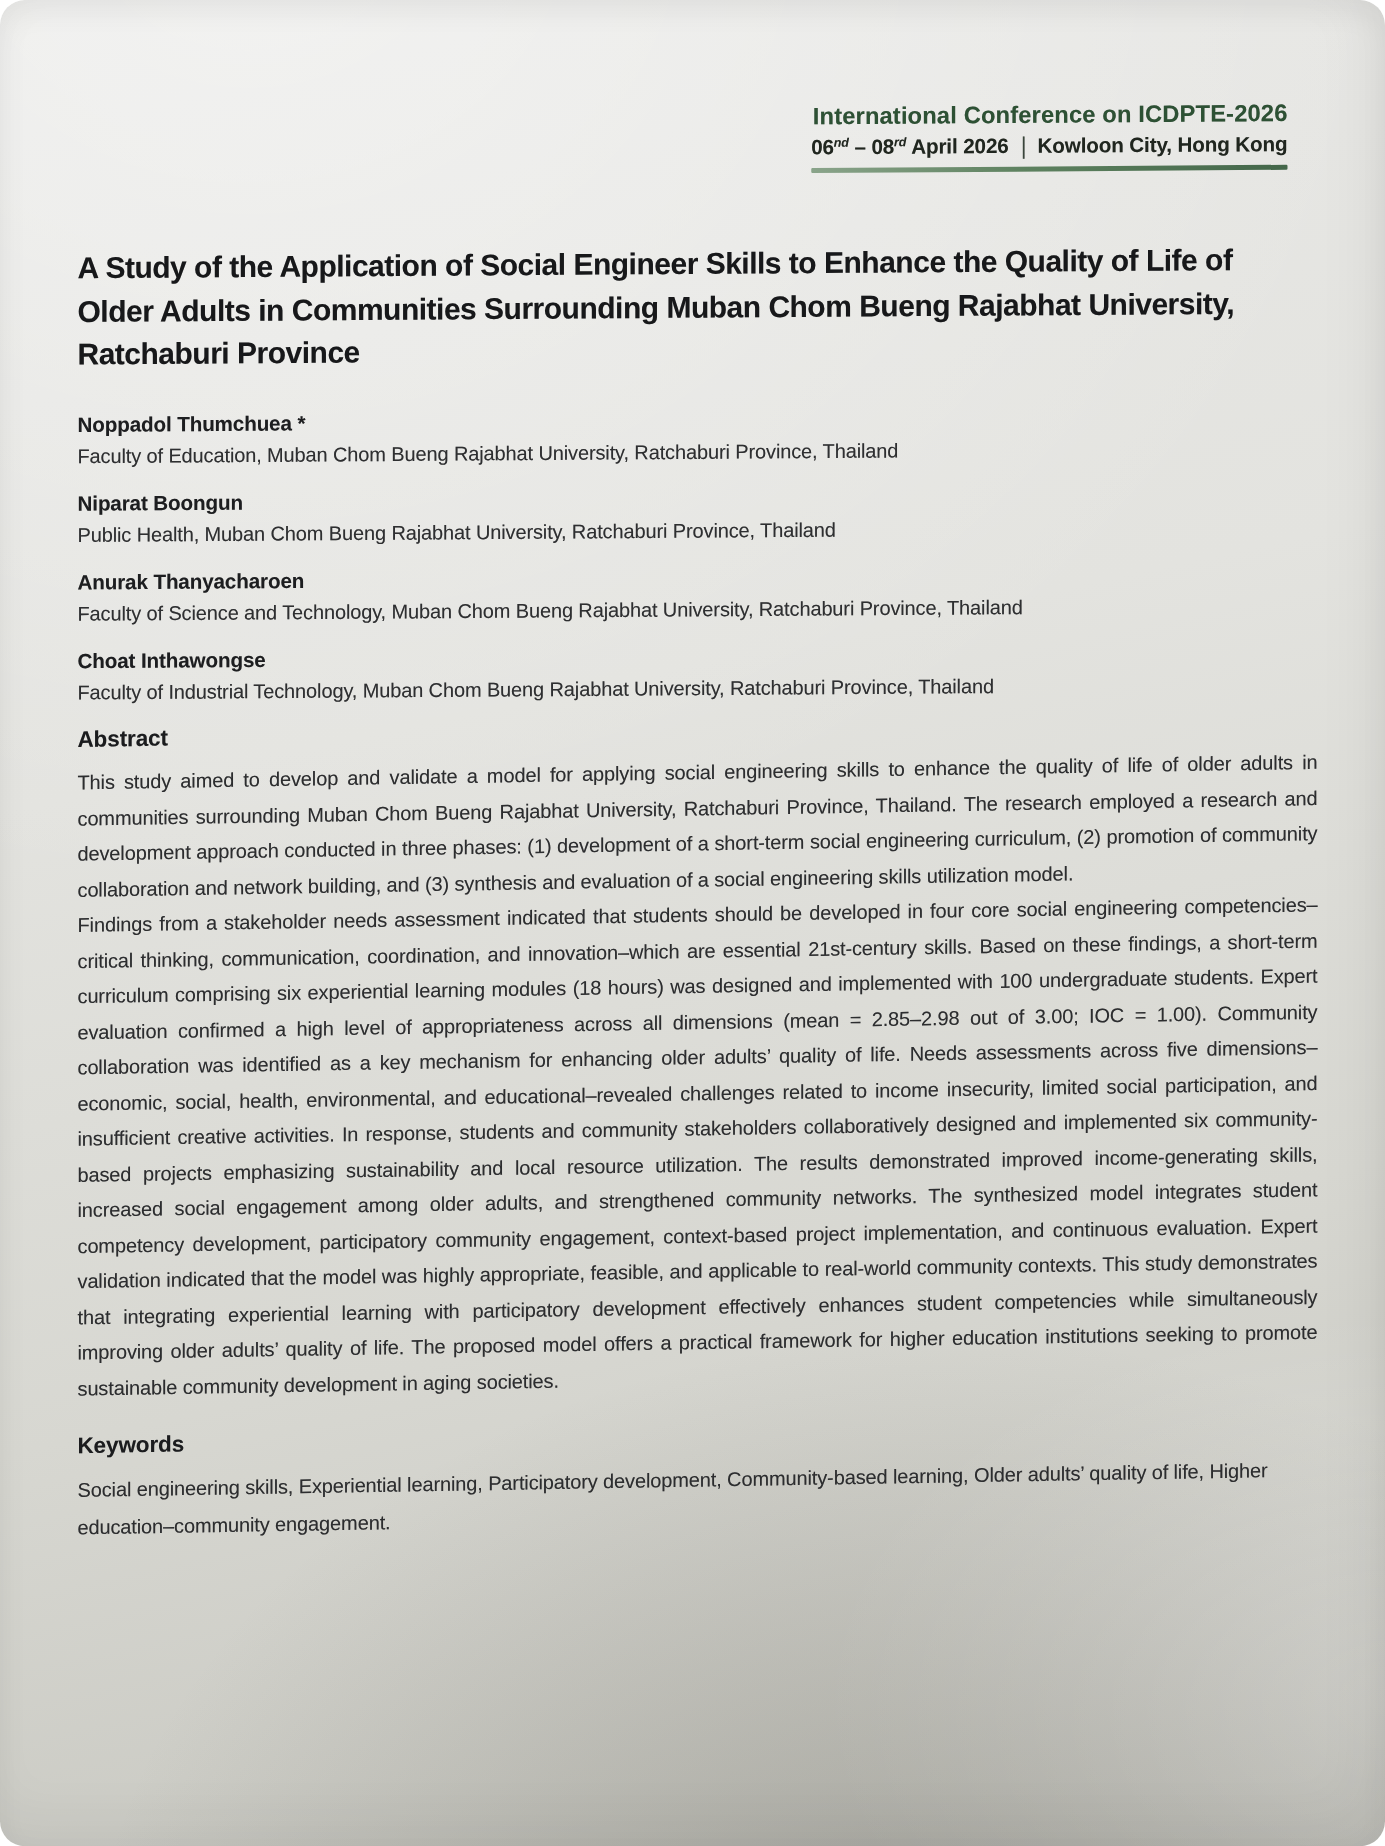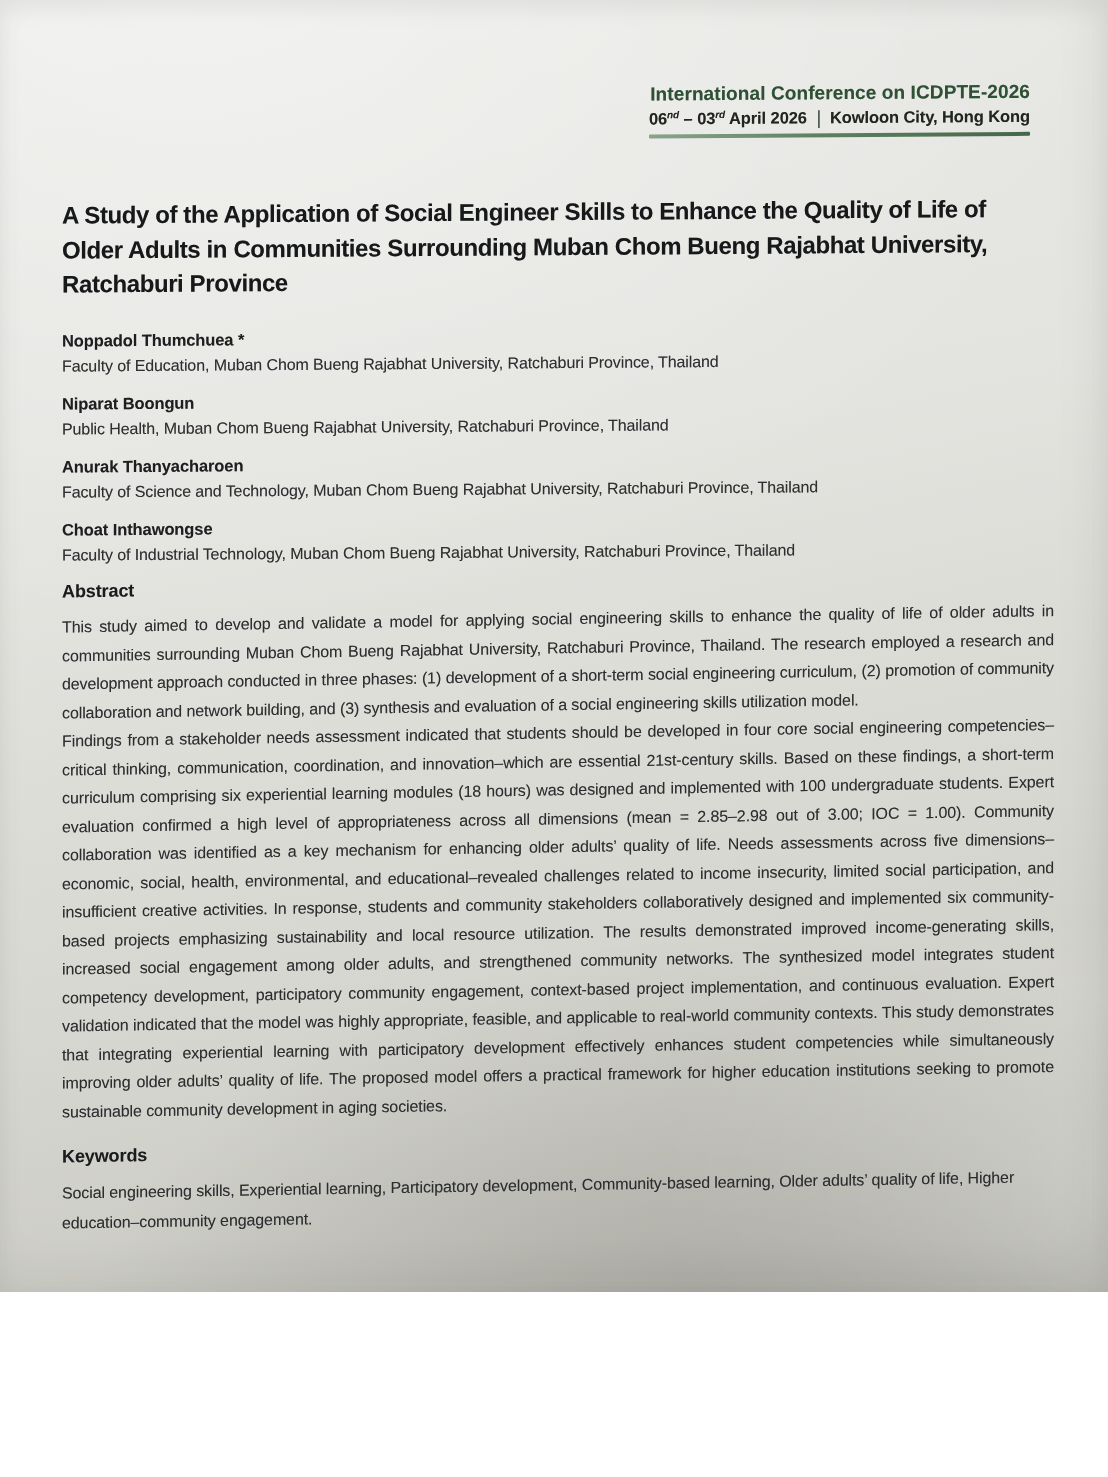--- a/index.html
+++ b/index.html
@@ -4,27 +4,28 @@
 <style>
   * { margin: 0; padding: 0; box-sizing: border-box; }
   html, body { width: 1108px; height: 1477px; }
   body {
     font-family: "Liberation Sans", sans-serif;
     overflow: hidden;
   }
   .sheet {
     position: relative;
     width: 1108px;
-    height: 1292px;
+    height: 1477px;
     background:
       radial-gradient(95% 55% at 68% 108%, rgba(86,84,76,0.30), transparent 65%),
       radial-gradient(60% 30% at 101% 92%, rgba(255,255,255,0.28), transparent 70%),
       radial-gradient(140% 90% at 18% -5%, rgba(255,255,255,0.45), transparent 60%),
       linear-gradient(168deg, #e9e9e7 0%, #e3e3df 38%, #d7d7d1 68%, #c4c4bd 100%);
     box-shadow: inset 0 10px 22px rgba(0,0,0,0.05), inset -14px -18px 46px rgba(0,0,0,0.05);
+    border-radius: 20px;
   }
   .content {
     padding: 88px 0 0 62px;
     transform: skewY(-0.4deg);
     transform-origin: 0 0;
     text-shadow: 0 0 0.4px rgba(45,45,45,0.35);
   }
   
   .conf-header {
     width: 968px;
@@ -123,21 +124,21 @@
 </style>
 </head>
 <body>
 
 <div class="sheet">
   <div class="content">
 
     <div class="conf-header">
       <div class="conf-name">International Conference on ICDPTE-2026</div>
       <div class="sub-wrap">
-        <div class="conf-sub"><span>06</span><sup>nd</sup><span> – </span><span>03</span><sup>rd</sup><span> April 2026</span><span class="sep">|</span><span>Kowloon City, Hong Kong</span></div>
+        <div class="conf-sub"><span>06</span><sup>nd</sup><span> – </span><span>08</span><sup>rd</sup><span> April 2026</span><span class="sep">|</span><span>Kowloon City, Hong Kong</span></div>
         <div class="conf-underline"></div>
       </div>
     </div>
 
     <h1 class="paper-title">A Study of the Application of Social Engineer Skills to Enhance the Quality of Life of Older Adults in Communities Surrounding Muban Chom Bueng Rajabhat University, Ratchaburi Province</h1>
 
     <div class="authors">
       <div class="author">
         <div class="author-name">Noppadol Thumchuea *</div>
         <div class="author-affil">Faculty of Education, Muban Chom Bueng Rajabhat University, Ratchaburi Province, Thailand</div>

